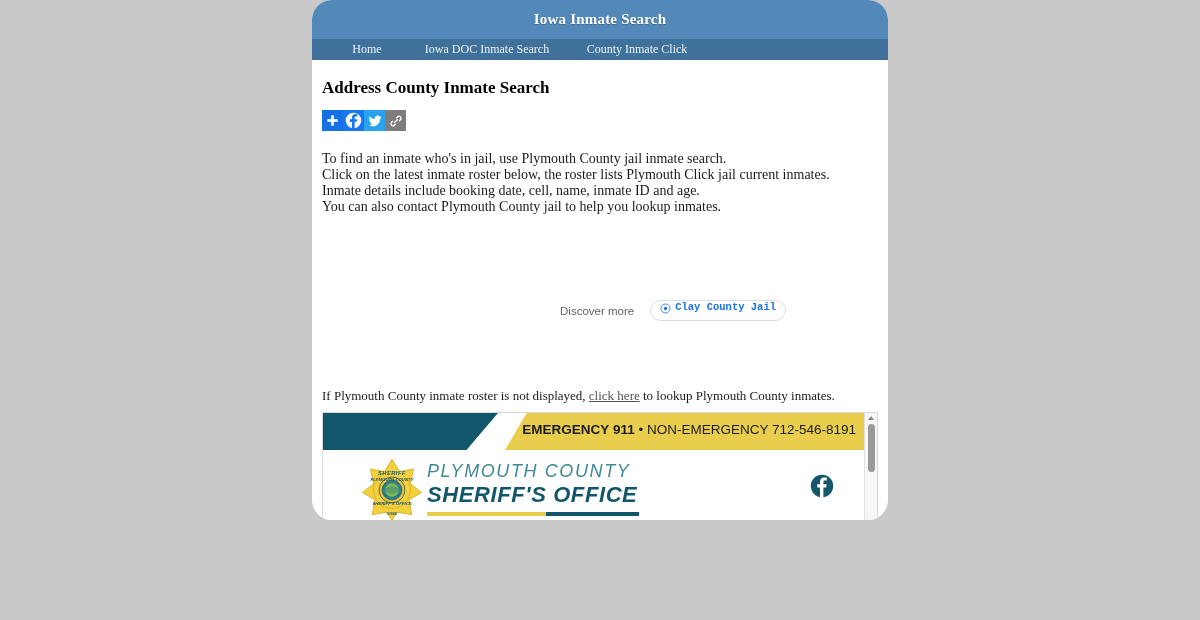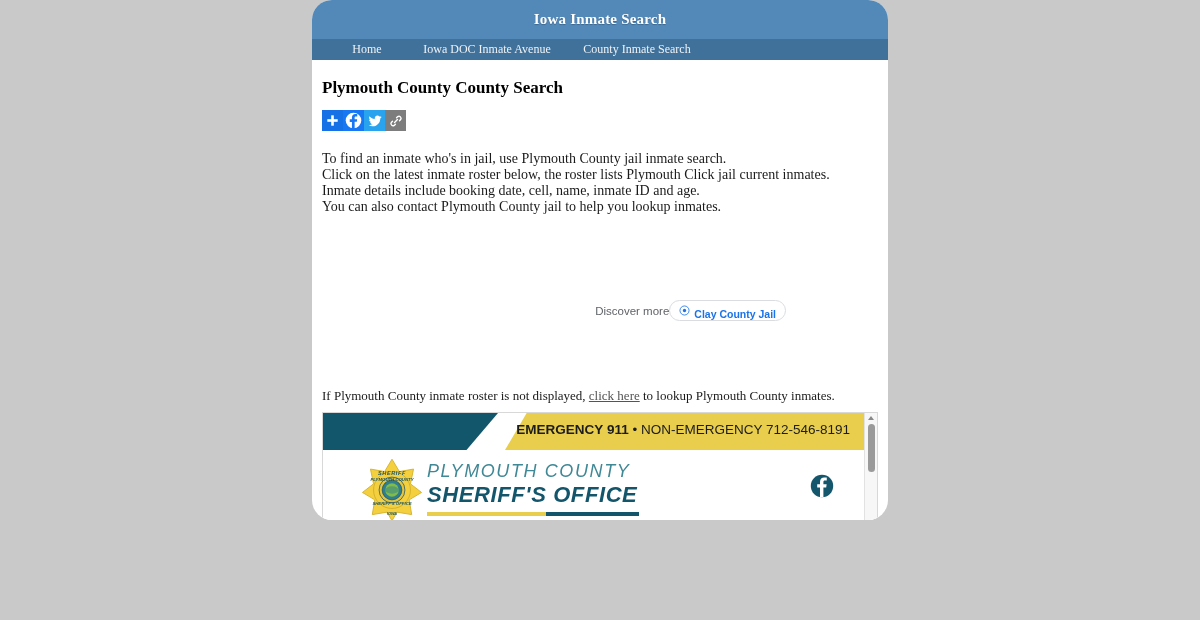--- a/index.html
+++ b/index.html
@@ -107,37 +107,38 @@
   #ad-block {
     height: 165px;
     position: relative;
   }
   #discover-row {
     position: absolute;
     right: 92px;
     top: 85px;
     display: flex;
     align-items: center;
-    gap: 0;
+    gap: 16px;
     font-family: "Liberation Sans", sans-serif;
   }
   #discover-label {
     font-size: 11.5px;
     color: #5f6368;
   }
   #discover-pill {
     border: 1px solid #dadce0;
     border-radius: 14px;
     height: 19px;
     padding: 0 9px;
     display: flex;
-    align-items: flex-end;
+    align-items: flex-start;
     gap: 4px;
     background: #fff;
     cursor: pointer;
+    font-family: Liberation Mono, monospace;
   }
   #discover-pill .pill-text {
     font-size: 10.5px;
     color: #1a73e8;
     font-weight: bold;
     white-space: nowrap;
   }
 
   
   #jail-info { margin-top: 6px; }
@@ -195,21 +196,21 @@
   #banner-yellow {
     position: absolute;
     left: 182px; top: 0;
     width: 361px;
     height: 37px;
     background: #e8ce4c;
     clip-path: polygon(6% 0, 100% 0, 100% 100%, 0 100%);
   }
   #emergency-text {
     position: absolute;
-    right: 16px;
+    right: 10px;
     top: 9px;
     font-family: "Liberation Sans", sans-serif;
     font-size: 13.5px;
     color: #1c1c1c;
     white-space: nowrap;
   }
   #emergency-text b { font-weight: bold; }
 
   
   #logo-row {
@@ -309,27 +310,27 @@
 <body>
 
 <div id="page-column">
 
   <div id="site-header">
     <div id="site-title">Iowa Inmate Search</div>
   </div>
 
   <div id="main-nav">
     <a class="nav-item n0" href="#">Home</a>
-    <a class="nav-item n1" href="#">Iowa DOC Inmate Avenue</a>
-    <a class="nav-item n2" href="#">County Inmate Search</a>
+    <a class="nav-item n1" href="#">Iowa DOC Inmate Search</a>
+    <a class="nav-item n2" href="#">County Inmate Click</a>
   </div>
 
   <div id="content">
 
-    <h1 id="page-title">Plymouth County County Search</h1>
+    <h1 id="page-title">Address County Inmate Search</h1>
 
     <div id="share-bar">
       <div class="share-btn addthis">
         <span>
           <svg width="13" height="13" viewBox="0 0 13 13" aria-hidden="true">
             <rect x="5.2" y="1.3" width="2.6" height="10.4" fill="#fff"></rect>
             <rect x="1.3" y="5.2" width="10.4" height="2.6" fill="#fff"></rect>
           </svg>
         </span>
       </div>

